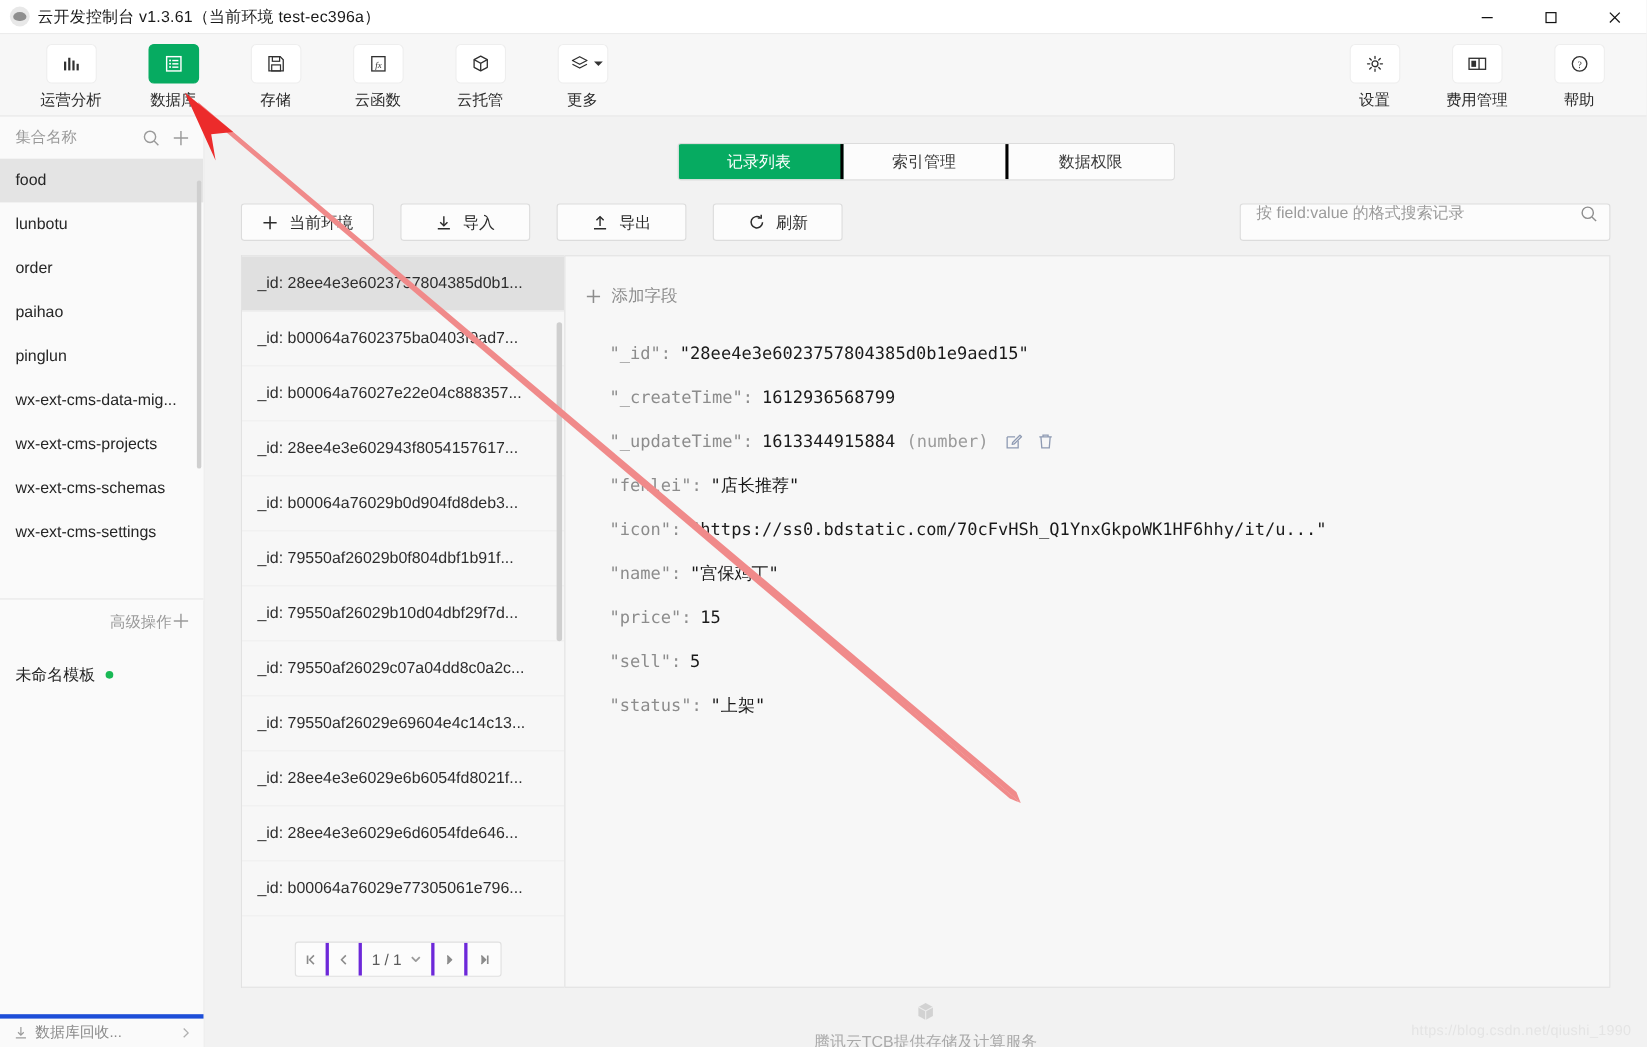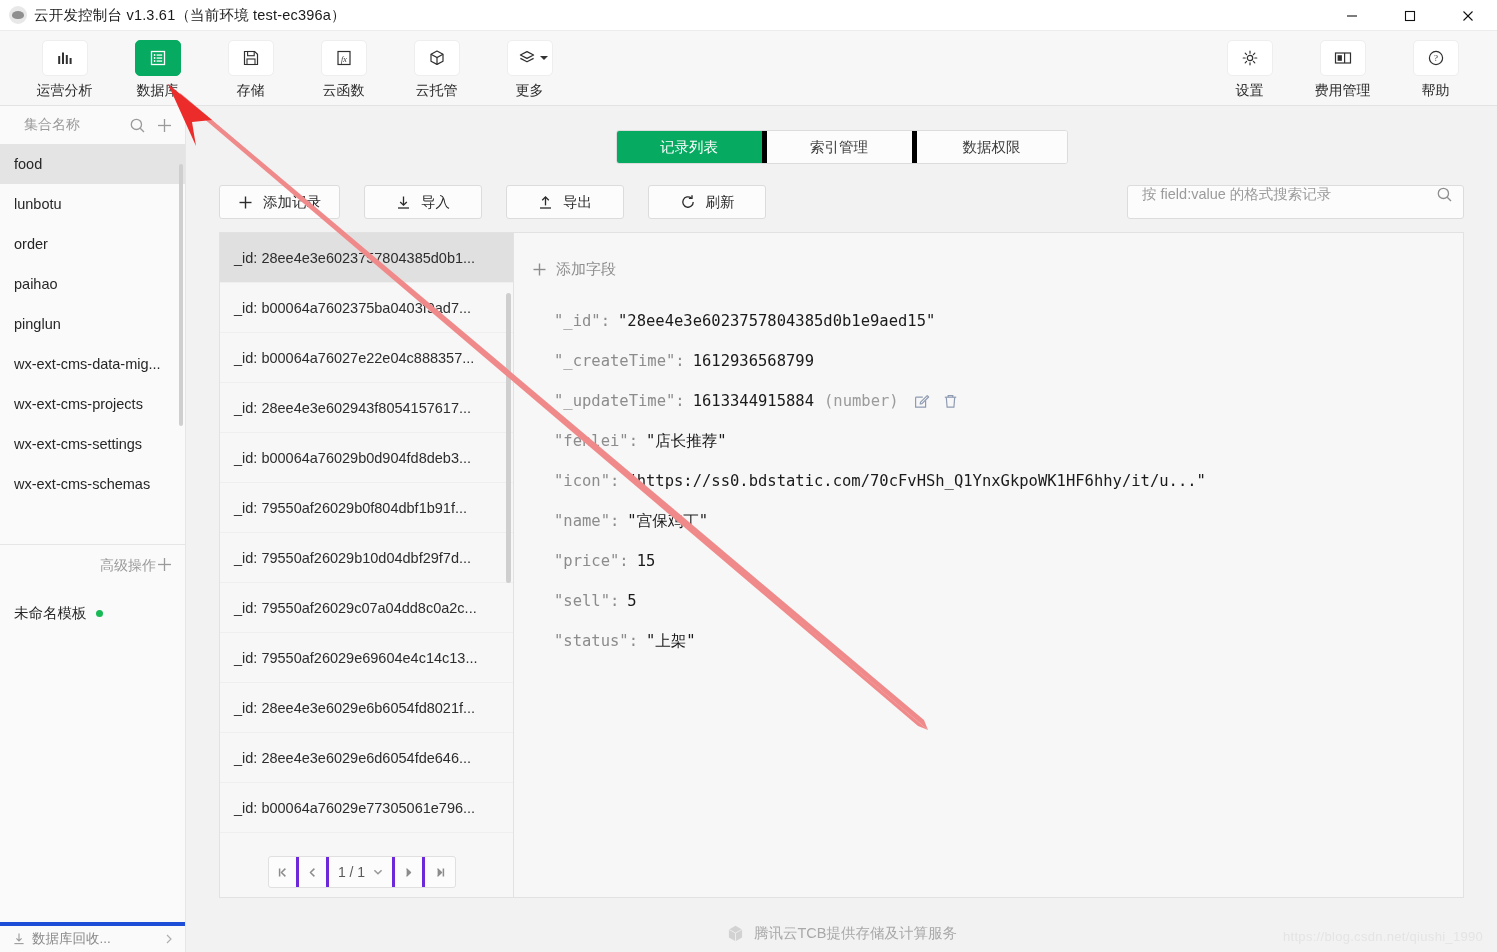--- a/index.html
+++ b/index.html
@@ -65,21 +65,21 @@
     width: 0; height: 0; border-left: 4px solid transparent; border-right: 4px solid transparent;
     border-top: 4px solid #333;
   }
 
   
   .sidebar {
     position: absolute; left: 0; top: 106px; width: 186px; bottom: 0;
     background: #fafafa; border-right: 1px solid #e6e6e6;
   }
   .side-head {
-    height: 38px; display: flex; align-items: center; padding: 0 12px 0 24px;
+    height: 38px; display: flex; align-items: center; padding: 0 12px 0 14px;
     color: #9a9a9a; font-size: 14px;
   }
   .side-head .sh-title { flex: 1; }
   .side-head .sh-ico { color: #9a9a9a; margin-left: 10px; display: flex; }
   .coll-list {
     position: absolute; left: 0; top: 38px; right: 0; height: 402px;
     overflow: hidden; background: #fafafa;
   }
   .coll-item {
     height: 40px; display: flex; align-items: center; padding-left: 14px;
@@ -118,21 +118,21 @@
     background: #f2f2f2;
   }
   .tabs {
     position: absolute; left: 50%; transform: translateX(-50%); top: 24px;
     display: flex; border: 1px solid #dcdcdc; border-radius: 3px; overflow: hidden;
     background: #fff;
   }
   .tab {
     width: 150px; height: 32px; display: flex; align-items: center; justify-content: center;
     font-size: 14.5px; color: #3b3b3b; background: #fcfcfc;
-    border-right: 5px solid #000000;
+    border-right: 3px solid #000000;
   }
   .tab:last-child { border-right: none; }
   .tab.active { background: #06ab61; color: #fff; }
 
   .actionbar { position: absolute; left: 33px; top: 79px; display: flex; gap: 24px; }
   .abtn {
     height: 34px; min-width: 118px; padding: 0 18px;
     background: #fcfcfc; border: 1px solid #dcdcdc; border-radius: 3px;
     display: flex; align-items: center; justify-content: center; gap: 10px;
     font-size: 14.5px; color: #2b2b2b;
@@ -197,21 +197,21 @@
     width: 30px; height: 30px; display: flex; align-items: center; justify-content: center;
     border-right: 3px solid #6d28d9; color: #8c8c8c; font-size: 12px;
   }
   .pg:last-child { border-right: none; }
   .pg.num { width: 66px; gap: 8px; color: #5a5a5a; font-size: 14px; }
 
   
   .footer {
     position: absolute; left: 186px; right: 0; bottom: 0; height: 38px;
     display: flex; align-items: center; justify-content: center;
-    gap: 9px; color: #a9a9a9; font-size: 14.5px;
+    gap: 9px; color: #a9a9a9; font-size: 14.5px; flex-direction: column;
   }
   .cube { width: 19px; height: 19px; opacity: .55; }
   .watermark {
     position: absolute; right: 14px; bottom: 8px;
     font-size: 13px; color: #e4e4e4; letter-spacing: .3px;
     font-family: "Liberation Sans", sans-serif;
   }
 
   
   .anno { position: absolute; left: 0; top: 0; width: 1497px; height: 952px; pointer-events: none; }
@@ -383,24 +383,24 @@
       <div class="coll-item">
           <span>pinglun</span>
         </div>
       <div class="coll-item">
           <span>wx-ext-cms-data-mig...</span>
         </div>
       <div class="coll-item">
           <span>wx-ext-cms-projects</span>
         </div>
       <div class="coll-item">
+          <span>wx-ext-cms-schemas</span>
+        </div>
+      <div class="coll-item">
           <span>wx-ext-cms-settings</span>
-        </div>
-      <div class="coll-item">
-          <span>wx-ext-cms-schemas</span>
         </div>
       <div class="coll-scroll"></div>
     </div>
 
     <div class="side-sep"></div>
 
     <div class="adv-head">
       <span class="ah-title">高级操作</span>
       <span class="sh-ico">
         <svg width="17" height="17" viewBox="0 0 17 17">
@@ -446,21 +446,21 @@
     </div>
 
     <div class="actionbar">
       <div class="abtn">
         <span style="display:flex">
           <svg width="15" height="15" viewBox="0 0 15 15">
               <line x1="7.5" y1="1.5" x2="7.5" y2="13.5" stroke="currentColor" stroke-width="1.4"></line>
               <line x1="1.5" y1="7.5" x2="13.5" y2="7.5" stroke="currentColor" stroke-width="1.4"></line>
             </svg>
         </span>
-        <span>添加记录</span>
+        <span>当前环境</span>
       </div>
       <div class="abtn">
         <span style="display:flex">
           <svg width="15" height="15" viewBox="0 0 15 15">
               <line x1="7.5" y1="1.5" x2="7.5" y2="10" stroke="currentColor" stroke-width="1.3"></line>
               <path d="M4.2 7l3.3 3.2L10.8 7" fill="none" stroke="currentColor" stroke-width="1.3"></path>
               <line x1="2" y1="13" x2="13" y2="13" stroke="currentColor" stroke-width="1.3"></line>
             </svg>
         </span>
         <span>导入</span>

